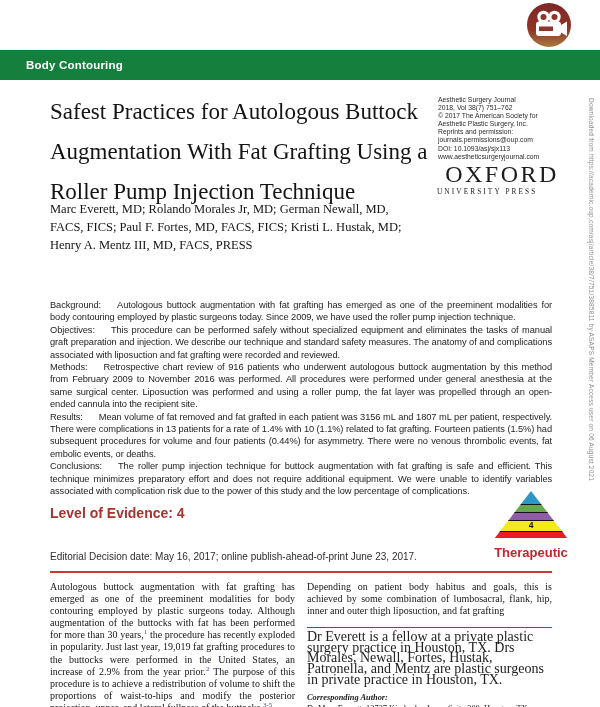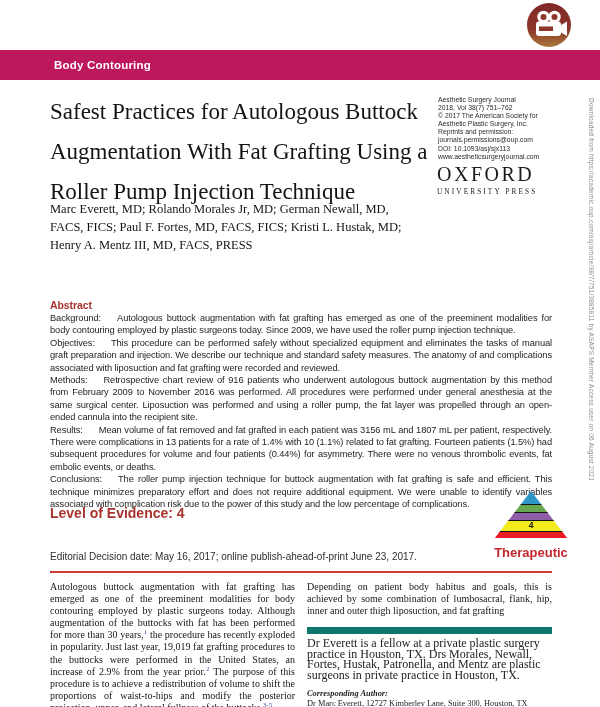--- a/index.html
+++ b/index.html
@@ -8,36 +8,36 @@
     position:relative; width:600px; height:707px; background:#fff;
     overflow:hidden; font-family:"Liberation Serif", serif; color:#1a1a1a;
   }
 
   
   .video-badge { position:absolute; top:2px; right:28px; width:46px; height:46px; }
 
   
   .banner {
     position:absolute; top:50px; left:0; width:600px; height:30px;
-    background:#be185d; color:#fff;
+    background:#15803d; color:#fff;
     font-family:"Liberation Sans", sans-serif; font-weight:bold;
-    font-size:11.5px; line-height:30px; padding-left:54px; letter-spacing:.2px;
+    font-size:11.5px; line-height:30px; padding-left:26px; letter-spacing:.2px;
   }
 
   
   .title {
     position:absolute; top:92px; left:50px; width:392px;
     font-size:23px; line-height:40px; font-weight:normal; color:#141414;
   }
   .journal-info {
     position:absolute; top:96px; left:438px; width:130px;
     font-family:"Liberation Sans", sans-serif; font-size:6.8px; line-height:8.1px; color:#2b2b2b;
   }
   .oxford { position:absolute; top:164px; left:437px; width:130px; color:#1c1c1c; }
-  .oxford .ox-name { font-size:20px; letter-spacing:2.5px; line-height:21px; }
+  .oxford .ox-name { font-size:24px; letter-spacing:2.5px; line-height:21px;text-align:center; }
   .oxford .ox-sub  { font-size:7.3px; letter-spacing:2.1px; margin-top:2px; }
 
   
   .authors { position:absolute; top:200px; left:50px; width:440px;
     font-size:12.5px; line-height:18px; color:#141414; }
 
   
   .abstract { position:absolute; top:299px; left:50px; width:502px;
     font-family:"Liberation Sans", sans-serif; font-size:9.3px; line-height:12.4px;
     text-align:justify; color:#1e1e1e; letter-spacing:-0.1px; }
@@ -69,22 +69,22 @@
     font-family:Liberation Sans, sans-serif; font-size:10px; color:#2e2e2e; }
   .red-rule { position:absolute; top:571px; left:50px; width:502px; height:2px;
     background:#ca3a30; }
 
   
   .columns { position:absolute; top:581px; left:50px; width:502px; display:flex; gap:12px; }
   .col { width:245px; font-size:10px; line-height:12.1px; text-align:justify; color:#161616; }
   sup.ref { color:#4e4da6; font-size:7px; line-height:0; vertical-align:super; }
 
   
-  .footnote-block { margin-top:10px; border-top:7px solid #0f766e; padding-top:4px;
-    font-size:12px; line-height:10.6px; text-align:left; color:#222; }
+  .footnote-block { margin-top:10px; border-top:1px solid #0f766e; padding-top:4px;
+    font-size:14px; line-height:10.6px; text-align:left; color:#222; }
   .corresponding { margin-top:8px; font-size:8.4px; line-height:10.6px; text-align:left; color:#222; }
   .corr-heading { font-weight:bold;font-style:italic; }
   .email-link { color:#4e4da6; text-decoration:none; }
 
   
   .watermark { position:absolute; top:98px; right:5px; height:600px;
     writing-mode:vertical-rl; font-family:"Liberation Sans", sans-serif;
     font-size:6.5px; letter-spacing:.2px; color:#8d8d8d; white-space:nowrap; }
 </style>
 </head>
@@ -134,21 +134,20 @@
     <div class="ox-sub">UNIVERSITY PRESS</div>
   </div>
 
   <div class="authors">
     <div>Marc Everett, MD; Rolando Morales Jr, MD; German Newall, MD,</div>
     <div>FACS, FICS; Paul F. Fortes, MD, FACS, FICS; Kristi L. Hustak, MD;</div>
     <div>Henry A. Mentz III, MD, FACS, PRESS</div>
   </div>
 
   <div class="abstract">
-    <div class="abstract-heading">Abstract</div>
     <p><b class="abs-label">Background:</b><span>Autologous buttock augmentation with fat grafting has emerged as one of the preeminent modalities for body contouring employed by plastic surgeons today. Since 2009, we have used the roller pump injection technique.</span></p>
     <p><b class="abs-label">Objectives:</b><span>This procedure can be performed safely without specialized equipment and eliminates the tasks of manual graft preparation and injection. We describe our technique and standard safety measures. The anatomy of and complications associated with liposuction and fat grafting were recorded and reviewed.</span></p>
     <p><b class="abs-label">Methods:</b><span>Retrospective chart review of 916 patients who underwent autologous buttock augmentation by this method from February 2009 to November 2016 was performed. All procedures were performed under general anesthesia at the same surgical center. Liposuction was performed and using a roller pump, the fat layer was propelled through an open-ended cannula into the recipient site.</span></p>
     <p><b class="abs-label">Results:</b><span>Mean volume of fat removed and fat grafted in each patient was 3156 mL and 1807 mL per patient, respectively. There were complications in 13 patients for a rate of 1.4% with 10 (1.1%) related to fat grafting. Fourteen patients (1.5%) had subsequent procedures for volume and four patients (0.44%) for asymmetry. There were no venous thrombolic events, fat embolic events, or deaths.</span></p>
     <p><b class="abs-label">Conclusions:</b><span>The roller pump injection technique for buttock augmentation with fat grafting is safe and efficient. This technique minimizes preparatory effort and does not require additional equipment. We were unable to identify variables associated with complication risk due to the power of this study and the low percentage of complications.</span></p>
   </div>
 
   <div class="loe">Level of Evidence: 4</div>
 
   <div class="pyramid">

